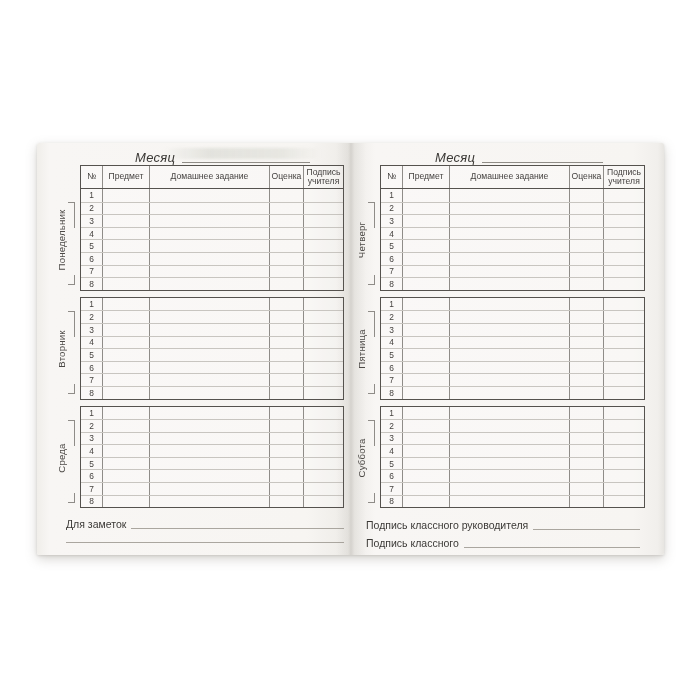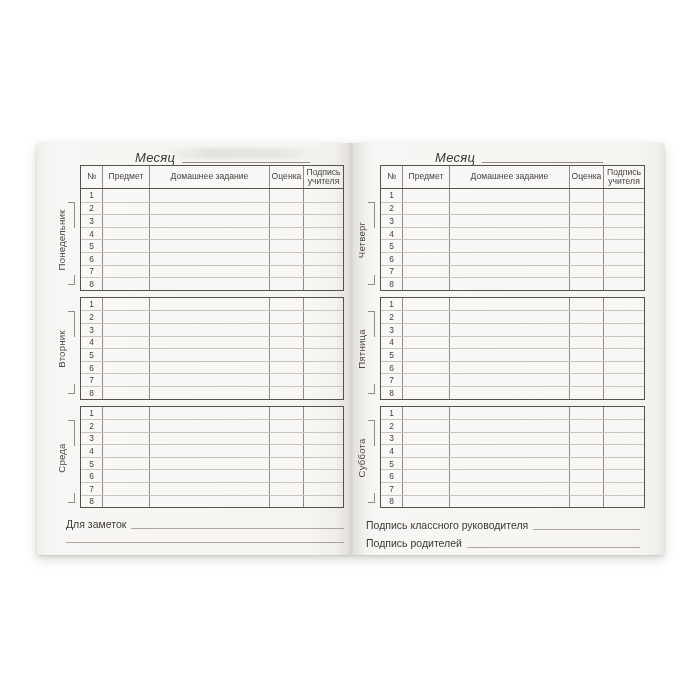--- a/index.html
+++ b/index.html
@@ -504,21 +504,21 @@
               <span class="cell-grade"></span>
               <span class="cell-sig"></span>
             </div>
           </div>
         </div>
       <div class="foot-row sig-row-1">
         <span class="foot-label">Подпись классного руководителя</span>
         <span class="foot-rule"></span>
       </div>
       <div class="foot-row sig-row-2">
-        <span class="foot-label">Подпись родителей</span>
+        <span class="foot-label">Подпись классного</span>
         <span class="foot-rule"></span>
       </div>
     <div class="day-rail rail-0">
           <i class="b-tick-top"></i>
           <i class="b-seg-top"></i>
           <span class="day-label">Четверг</span>
           <i class="b-seg-bot"></i>
           <i class="b-tick-bot"></i>
         </div>
         <div class="day-rail rail-1">

